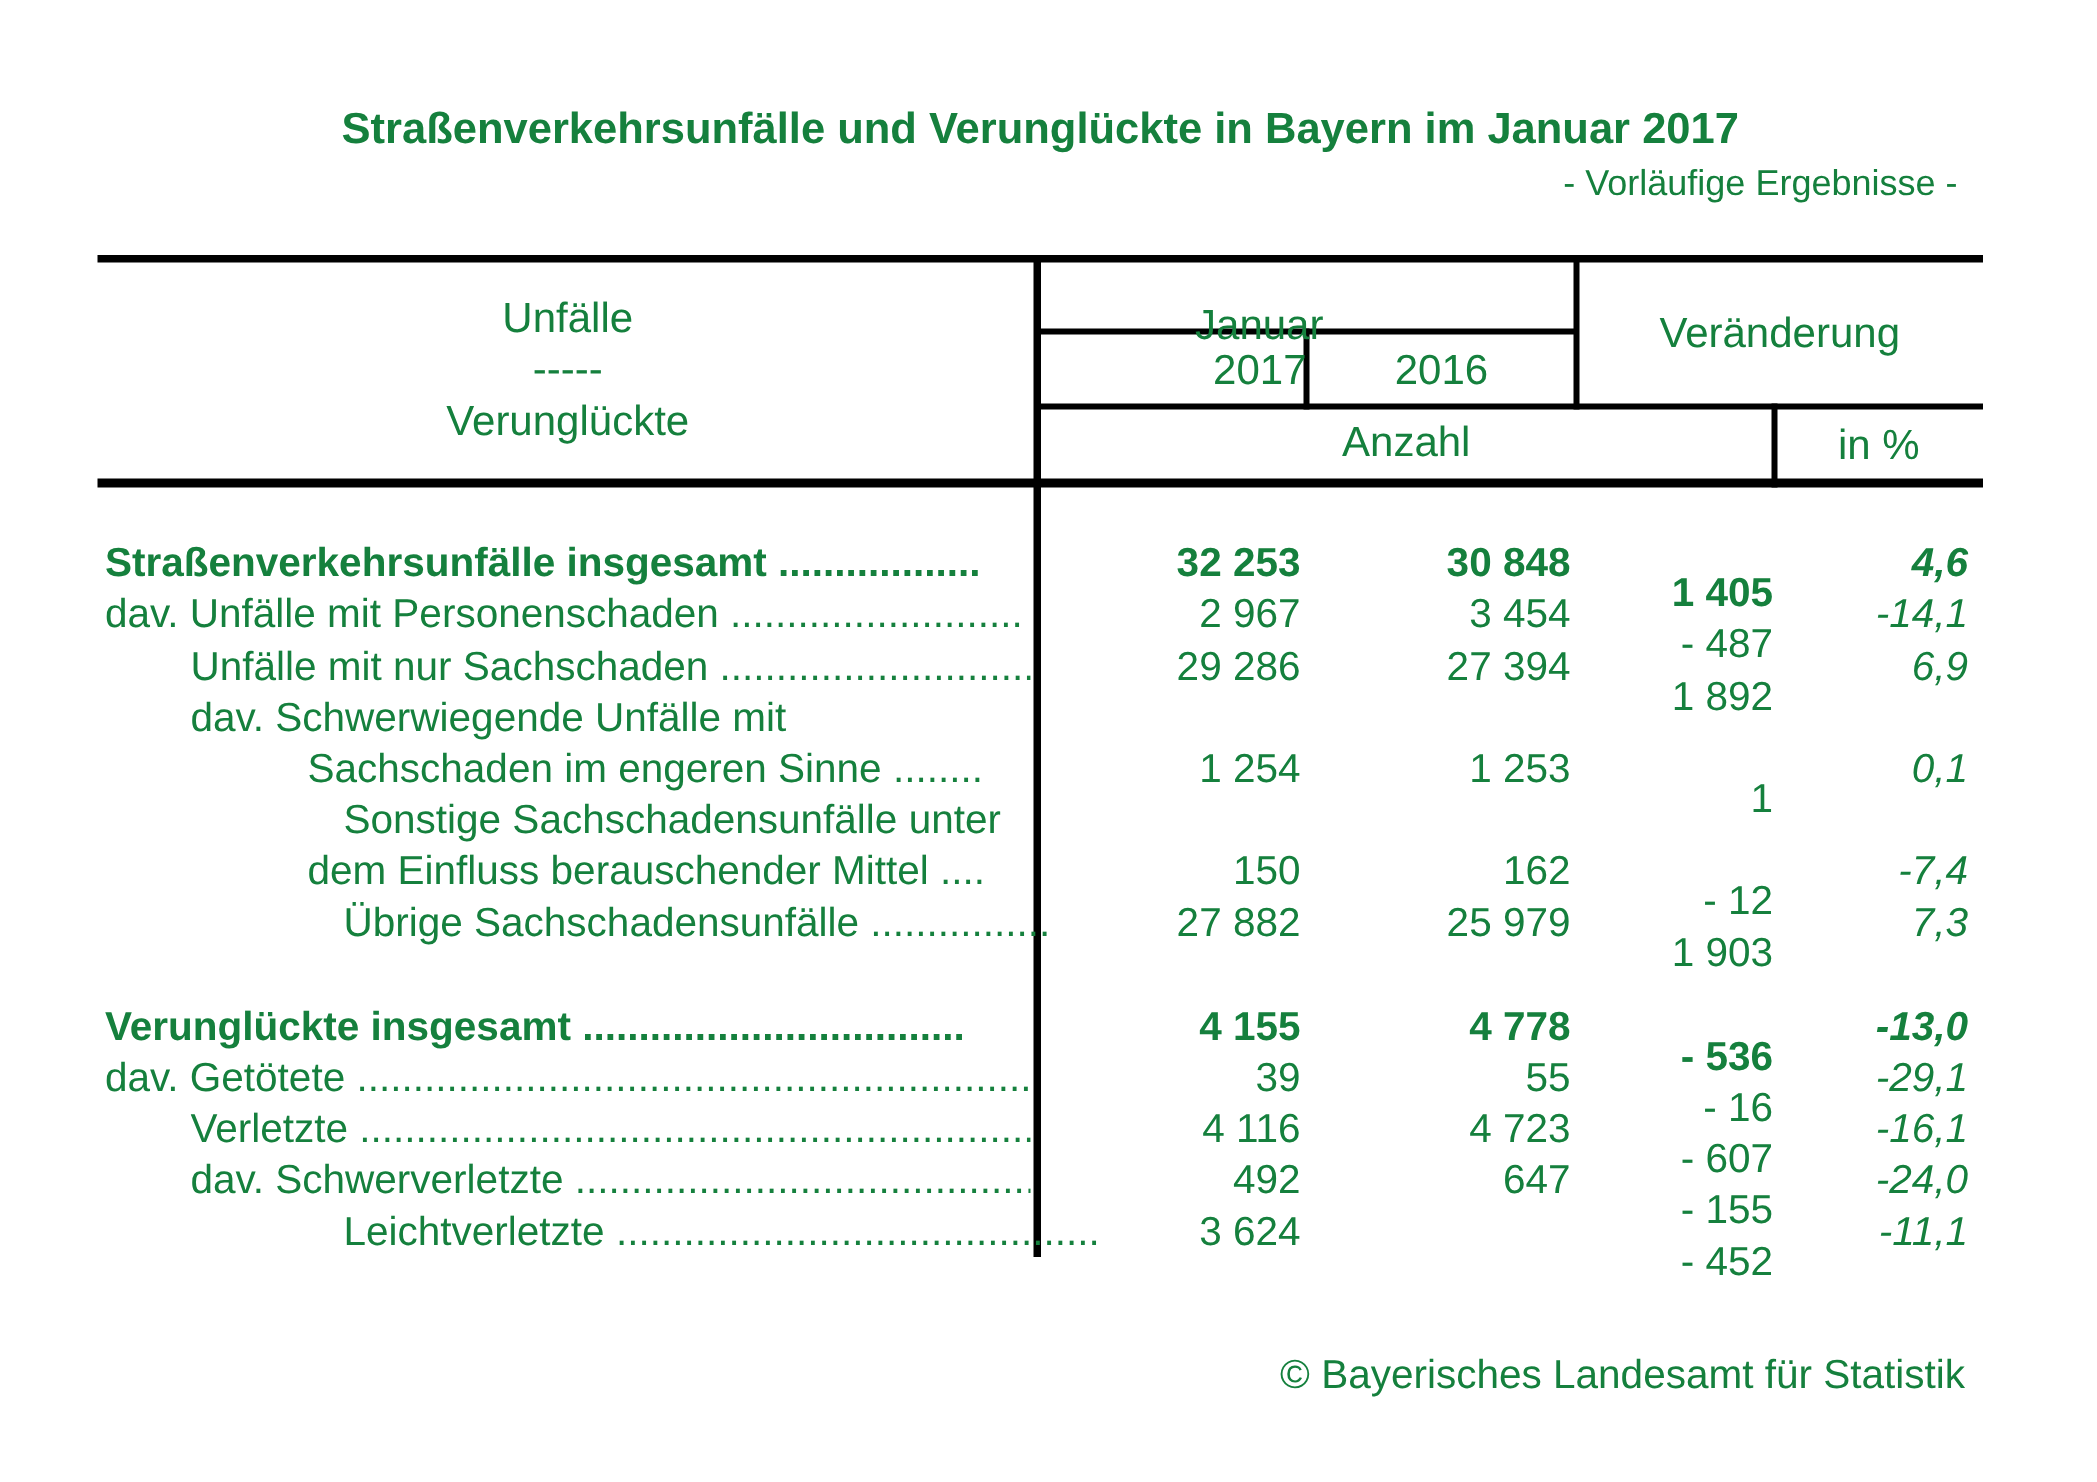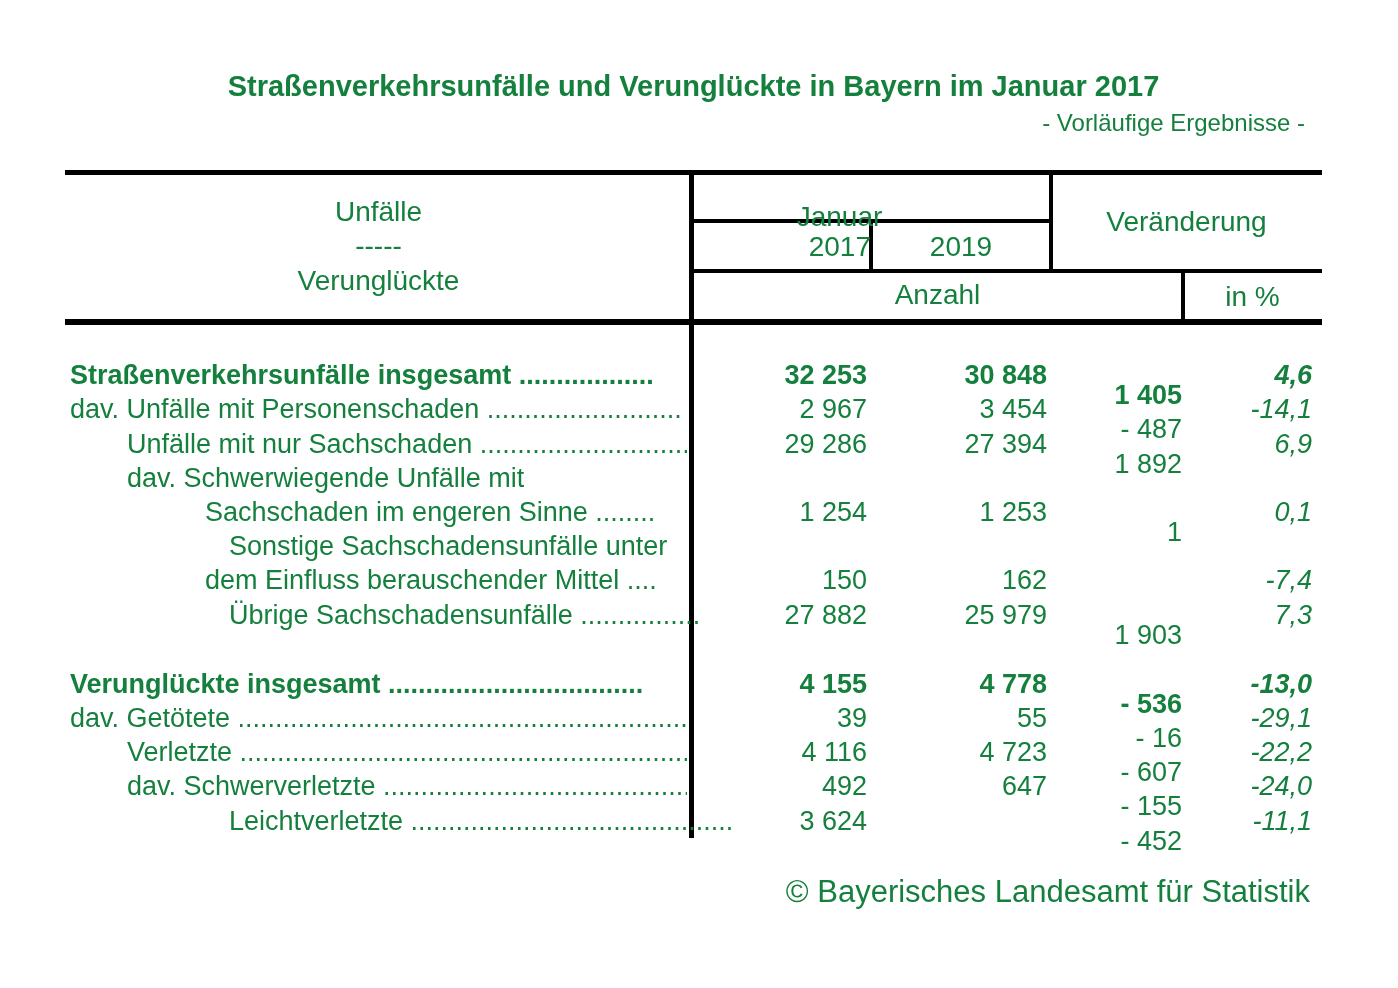--- a/index.html
+++ b/index.html
@@ -31,22 +31,22 @@
   .c1 { width: 802px; }
   .c2 { width: 982px; }
   .c3 { width: 1117px; margin-top: 20px; }
   .c4 { width: 1247px; font-style: italic; }
   .bold { font-weight: bold; }
   .ind0 { left: 5px;   max-width: 617px; }
   .ind1 { left: 62px;  max-width: 560px; }
   .ind2 { left: 120px; max-width: 502px; margin-left: 44px; }
   .ind3 { left: 140px; max-width: 482px; }
   .footer {
-    position: absolute; left: 65px; top: 876px; width: 1245px;
-    text-align: right; font-size: 31px; line-height: 32px;
+    position: absolute; left: 65px; top: 900px; width: 1245px;
+    text-align: right; font-size: 27px; line-height: 32px;
   }
 </style>
 </head>
 <body>
 
 <div class="page">
 
   <div class="title">Straßenverkehrsunfälle und Verunglückte in Bayern im Januar 2017</div>
   <div class="subtitle">- Vorläufige Ergebnisse -</div>
 
@@ -57,21 +57,21 @@
   <div class="line" style="left:689px; top:170px; width:5px; height:668px;"></div>
   <div class="line" style="left:869px; top:219px; width:4px; height:54px;"></div>
   <div class="line" style="left:1049px; top:170px; width:4px; height:103px;"></div>
   <div class="line" style="left:1181px; top:269px; width:4px; height:56px;"></div>
 
   <div class="hcell" style="left:65px;  top:196px; width:627px;">Unfälle</div>
   <div class="hcell" style="left:65px;  top:230px; width:627px;">-----</div>
   <div class="hcell" style="left:65px;  top:265px; width:627px;">Verunglückte</div>
   <div class="hcell" style="left:660px; top:181px; width:359px;margin-top:20px;">Januar</div>
   <div class="hcell" style="left:692px; top:231px; width:179px;text-align:right;">2017</div>
-  <div class="hcell" style="left:871px; top:231px; width:180px;">2019</div>
+  <div class="hcell" style="left:871px; top:231px; width:180px;">2016</div>
   <div class="hcell" style="left:1051px;top:206px; width:271px;">Veränderung</div>
   <div class="hcell" style="left:692px; top:279px; width:491px;">Anzahl</div>
   <div class="hcell" style="left:1183px;top:281px; width:139px;">in %</div>
 
   <div class="row bold" style="top:358px;">
     <div class="lbl ind0">Straßenverkehrsunfälle insgesamt ..................</div>
     <div class="num c1">32 253</div>
     <div class="num c2">30 848</div>
     <div class="num c3">1 405</div>
     <div class="num c4">4,6</div>
@@ -106,20 +106,21 @@
   </div>
 
   <div class="row" style="top:529px;">
     <div class="lbl ind2">Sonstige Sachschadensunfälle unter</div>
   </div>
 
   <div class="row" style="top:563px;">
     <div class="lbl ind3">dem Einfluss berauschender Mittel ....</div>
     <div class="num c1">150</div>
     <div class="num c2">162</div>
+    <div class="num c3">- 12</div>
     <div class="num c4">-7,4</div>
   </div>
 
   <div class="row" style="top:598px;">
     <div class="lbl ind2">Übrige Sachschadensunfälle ................</div>
     <div class="num c1">27 882</div>
     <div class="num c2">25 979</div>
     <div class="num c3">1 903</div>
     <div class="num c4">7,3</div>
   </div>
@@ -138,21 +139,21 @@
     <div class="num c2">55</div>
     <div class="num c3">- 16</div>
     <div class="num c4">-29,1</div>
   </div>
 
   <div class="row" style="top:735px;">
     <div class="lbl ind1">Verletzte ..................................................................</div>
     <div class="num c1">4 116</div>
     <div class="num c2">4 723</div>
     <div class="num c3">- 607</div>
-    <div class="num c4">-22,2</div>
+    <div class="num c4">-16,1</div>
   </div>
 
   <div class="row" style="top:769px;">
     <div class="lbl ind1">dav. Schwerverletzte ..........................................</div>
     <div class="num c1">492</div>
     <div class="num c2">647</div>
     <div class="num c3">- 155</div>
     <div class="num c4">-24,0</div>
   </div>
 

